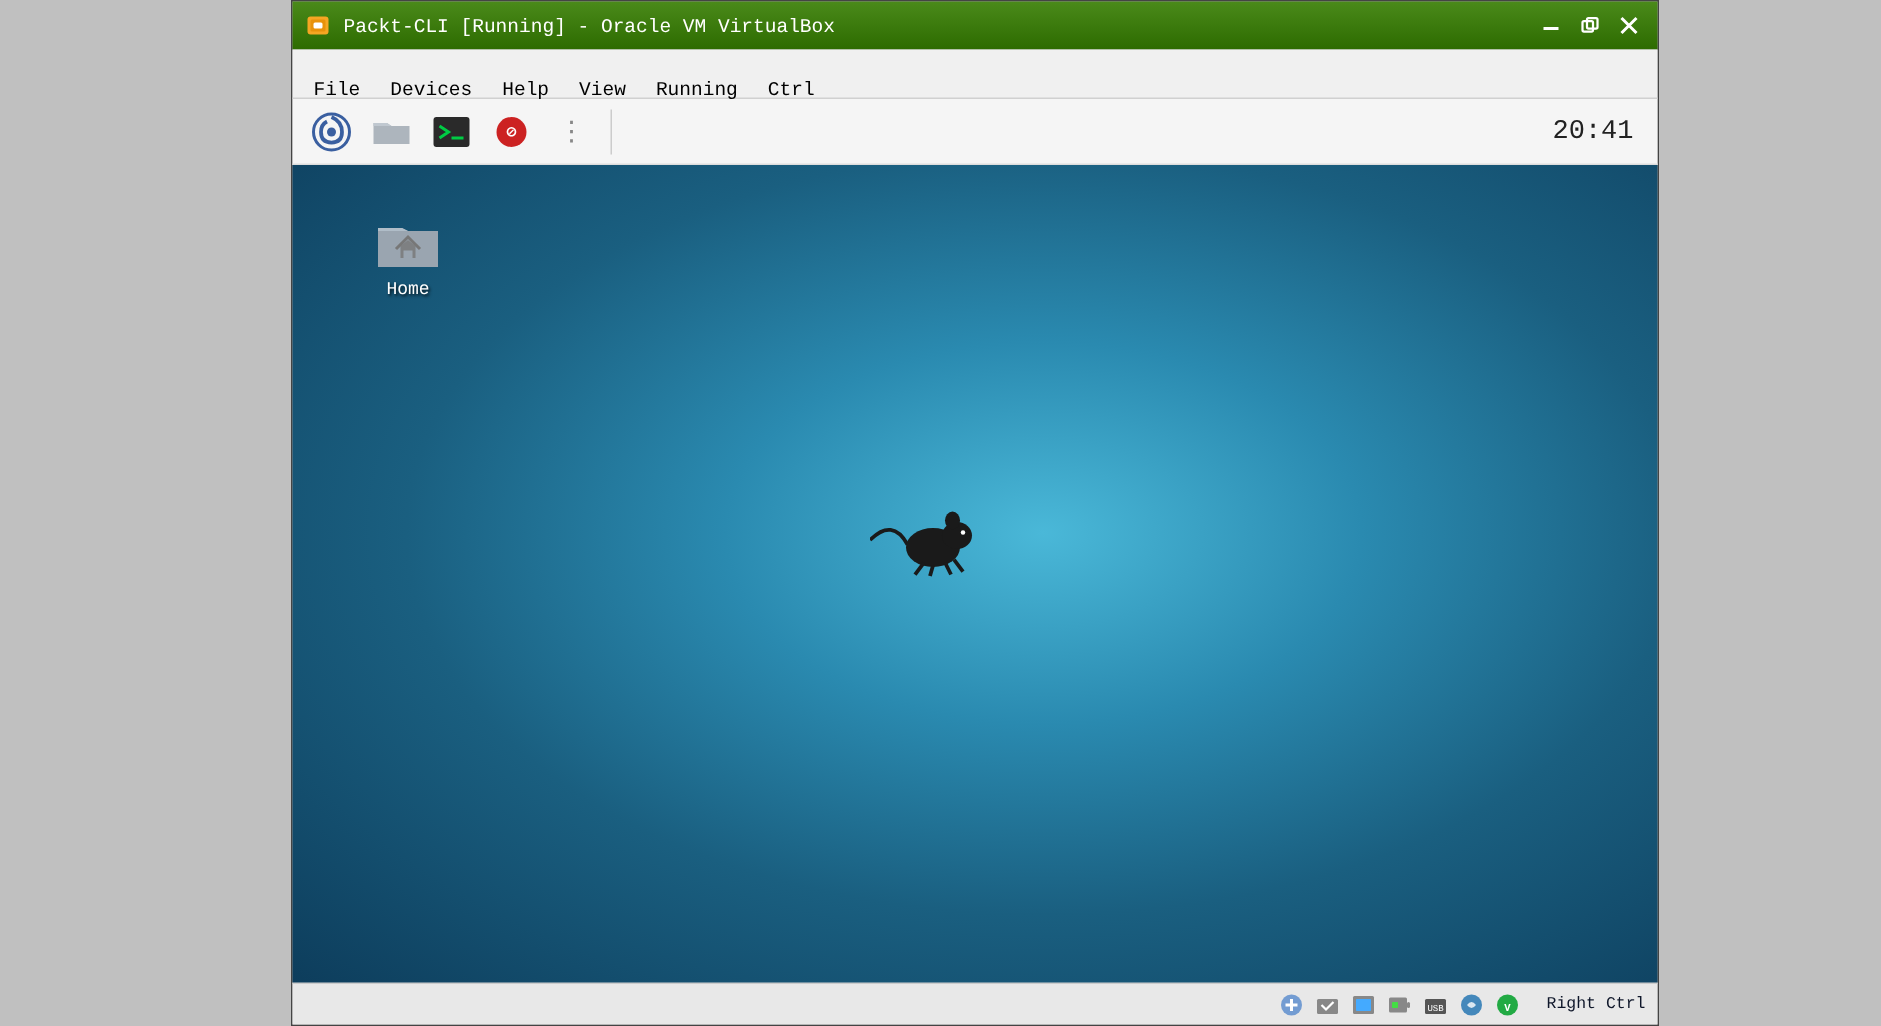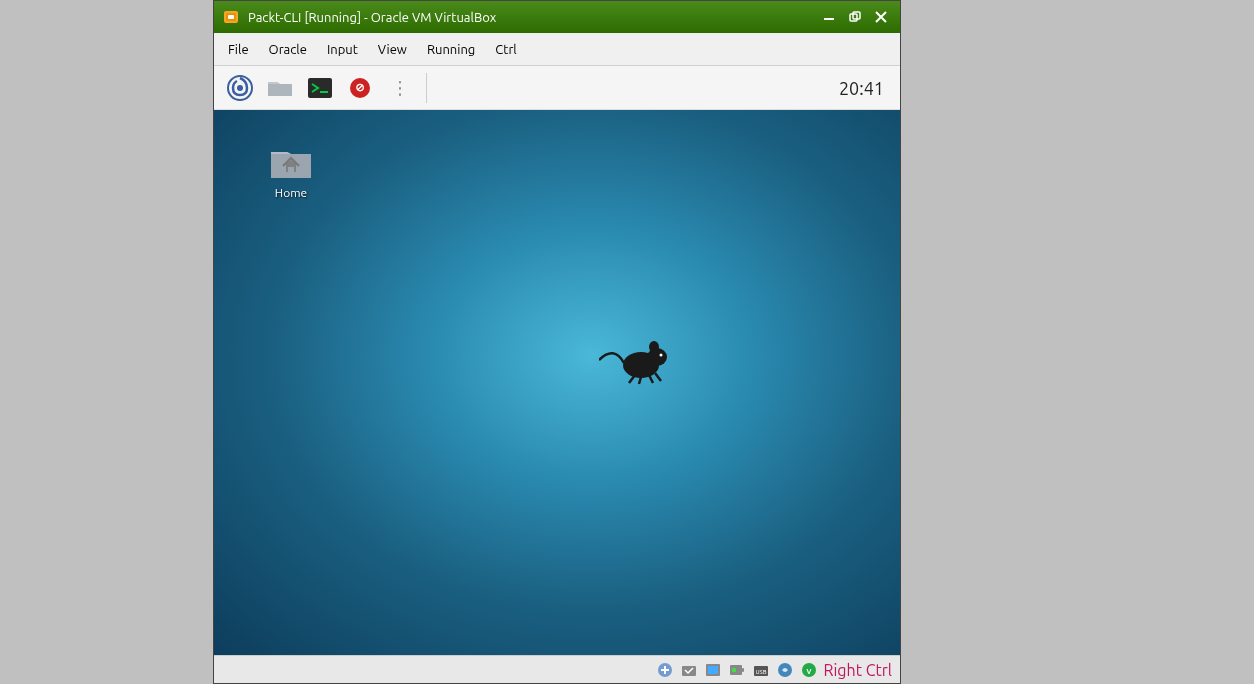--- a/index.html
+++ b/index.html
@@ -8,27 +8,28 @@
       height: 684px;
       background: #c0c0c0;
       font-family: 'Segoe UI', Ubuntu, sans-serif;
       overflow: hidden;
       position: relative;
     }
 
     
     #vbox-window {
       position: absolute;
-      left: 213px;
+      left: 194px;
       top: 0;
-      width: 688px;
+      width: 912px;
       height: 684px;
       display: flex;
       flex-direction: column;
       border: 1px solid #444;
+      font-family: Liberation Mono, monospace;
     }
 
     
     #title-bar {
       background: linear-gradient(to bottom, #4a8a1a, #2d6b00);
       height: 32px;
       display: flex;
       align-items: center;
       padding: 0 8px;
       flex-shrink: 0;
@@ -71,21 +72,21 @@
       cursor: pointer;
       color: white;
       font-size: 14px;
     }
 
     
     #menu-bar {
       background: #f0f0f0;
       height: 28px;
       display: flex;
-      align-items: center;
+      align-items: flex-start;
       padding: 16px 4px;
       border-bottom: 1px solid #d0d0d0;
       flex-shrink: 0;
     }
 
     .menu-item {
       padding: 3px 10px;
       font-size: 13px;
       cursor: pointer;
       border-radius: 3px;
@@ -187,23 +188,23 @@
     .status-icon {
       width: 20px;
       height: 20px;
       display: flex;
       align-items: center;
       justify-content: center;
       font-size: 14px;
     }
 
     #right-ctrl-label {
-      font-size: 16px;
-      color: #be185d;
-      margin-left: 0;
+      font-size: 11px;
+      color: #0f172a;
+      margin-left: 12px;
     }
 
     
     .folder-body {
       fill: #adb5bd;
     }
     .folder-tab {
       fill: #c0c8d0;
     }
 
@@ -256,22 +257,22 @@
       <div class="title-btn close">
         <svg width="14" height="14" viewBox="0 0 14 14">
             <path d="M2 2 L12 12 M12 2 L2 12" stroke="white" stroke-width="2" fill="none"></path>
           </svg>
       </div>
     </div>
   </div>
 
   <div id="menu-bar">
     <div class="menu-item">File</div>
-    <div class="menu-item">Oracle</div>
-    <div class="menu-item">Input</div>
+    <div class="menu-item">Devices</div>
+    <div class="menu-item">Help</div>
     <div class="menu-item">View</div>
     <div class="menu-item">Running</div>
     <div class="menu-item">Ctrl</div>
   </div>
 
   <div id="toolbar">
 
     <div class="toolbar-btn">
       <svg width="30" height="30" viewBox="0 0 30 30">
         <circle cx="15" cy="15" r="12" fill="none" stroke="#3a5fa0" stroke-width="2"></circle>

